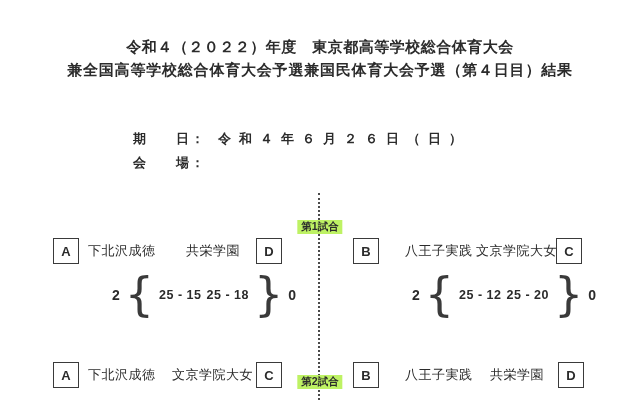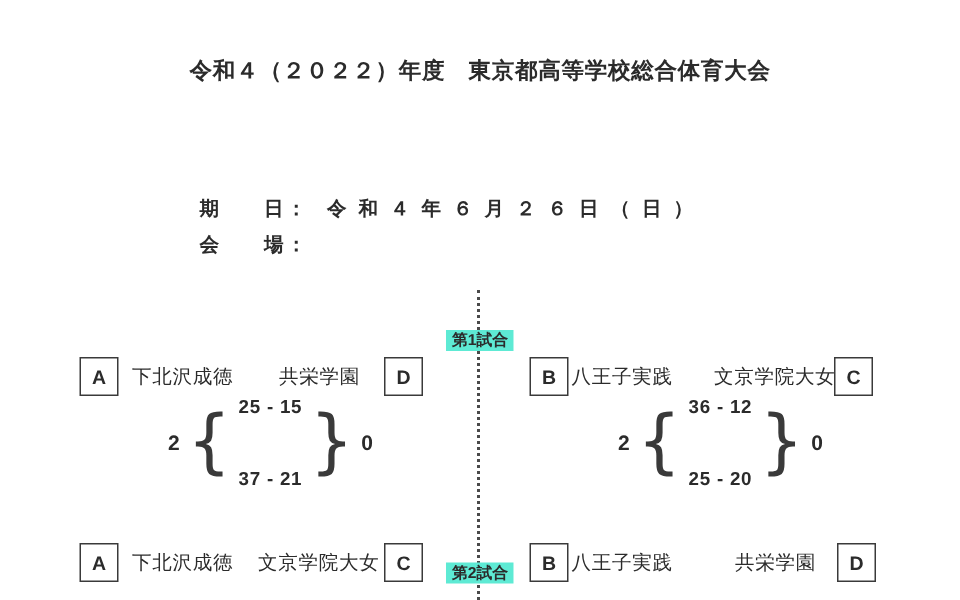--- a/index.html
+++ b/index.html
@@ -32,21 +32,21 @@
   .info-row .val{position:absolute;left:218px;top:0;white-space:nowrap;}
   .date-val{letter-spacing:8px;text-align:right;}
   .venue-val{letter-spacing:51px;}
   
   .divider{
     position:absolute;left:318px;top:193px;height:207px;width:0;
     border-left:2px dotted #4a4a4a;
   }
   .match-label{
     position:absolute;left:320px;transform:translateX(-50%);
-    background:#5eead4;padding:0 4px;
+    background:#bef264;padding:0 4px;
     font-size:10.5px;font-weight:600;white-space:nowrap;
   }
   .match-label-1{top:220px;}
   .match-label-2{top:347px;margin-top:28px;}
   
   .game-row{position:absolute;left:0;width:640px;height:27px;}
   .game-row-1{top:238px;}
   .game-row-2{top:362px;}
   .seed{
     position:absolute;top:0;width:26px;height:26px;box-sizing:border-box;
@@ -54,48 +54,49 @@
     display:flex;align-items:center;justify-content:center;
     font-size:13px;font-weight:600;background:#fff;
   }
   .team{
     position:absolute;top:0;height:26px;line-height:26px;
     font-size:13px;font-weight:400;letter-spacing:0.5px;white-space:nowrap;
   }
   
   .pos-seed-l1{left:53px;}  .pos-team-l1{left:88px;}
   .pos-team-l2a{left:186px;}.pos-seed-l2{left:256px;}
-  .pos-seed-r1{left:353px;} .pos-team-r1{left:381px;}
+  .pos-seed-r1{left:353px;} .pos-team-r1{left:405px;}
   .pos-team-r2a{left:476px;}.pos-seed-r2{left:556px;}
   .pos-team-l2b{left:172px;}
   .pos-team-r2b{left:490px;}
   .pos-seed-r2b{left:558px;}
   
   .score{
     position:absolute;display:flex;align-items:center;gap:5px;height:52px;
   }
   .score-left{left:112px;top:269px;}
   .score-right{left:412px;top:269px;}
   .score .sets{font-size:14px;font-weight:600;}
   .score .brace{
     font-size:46px;font-weight:400;line-height:0.95;color:#3a3a3a;
     transform:scaleY(1.02);font-family:"DejaVu Sans",sans-serif;
   }
-  .score .rows{display:flex;flex-direction:column;gap:35px;}
+  .score .rows{display:flex;flex-direction:row;gap:5px;}
   .score .rows div{
     font-size:12.5px;font-weight:600;line-height:13px;
     letter-spacing:0.5px;white-space:nowrap;text-align:center;
   }
 </style>
 </head>
 <body>
 
 <div class="page">
 
   <div class="title-line title-1">令和４（２０２２）年度　東京都高等学校総合体育大会</div>
+  <div class="title-line title-2">兼全国高等学校総合体育大会予選兼国民体育大会予選（第４日目）結果</div>
 
   <div class="info-row info-date">
     <span class="lbl-main">期</span>
     <span class="lbl-sub">日：</span>
     <span class="val date-val">令和４年６月２６日（日）</span>
   </div>
 
   <div class="info-row info-venue">
     <span class="lbl-main">会</span>
     <span class="lbl-sub">場：</span>
@@ -115,31 +116,31 @@
     <div class="team pos-team-r1">八王子実践</div>
     <div class="team pos-team-r2a">文京学院大女</div>
     <div class="seed pos-seed-r2">C</div>
   </div>
 
   <div class="score score-left">
     <span class="sets">2</span>
     <span class="brace">{</span>
     <div class="rows">
       <div>25 - 15</div>
-      <div>37 - 21</div>
+      <div>25 - 18</div>
     </div>
     <span class="brace">}</span>
     <span class="sets">0</span>
   </div>
 
   <div class="score score-right">
     <span class="sets">2</span>
     <span class="brace">{</span>
     <div class="rows">
-      <div>36 - 12</div>
+      <div>25 - 12</div>
       <div>25 - 20</div>
     </div>
     <span class="brace">}</span>
     <span class="sets">0</span>
   </div>
 
   <div class="match-label match-label-2">第2試合</div>
 
   <div class="game-row game-row-2">
     <div class="seed pos-seed-l1">A</div>

